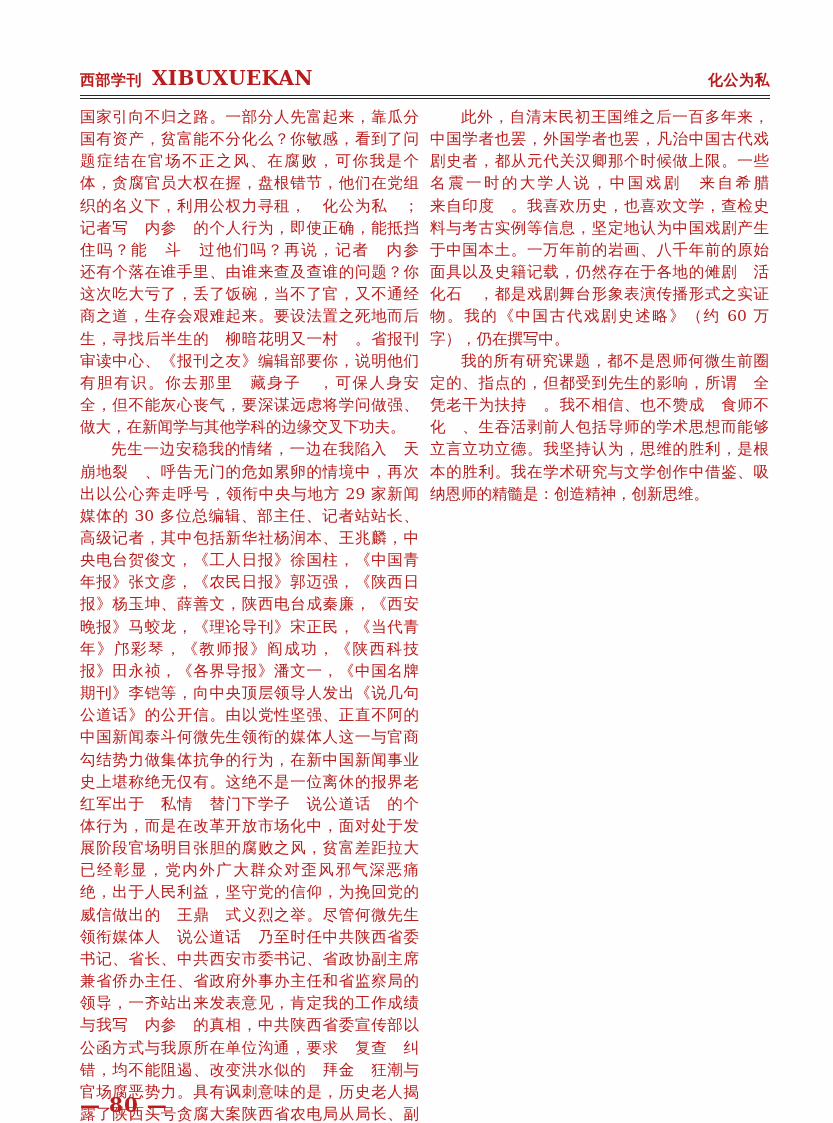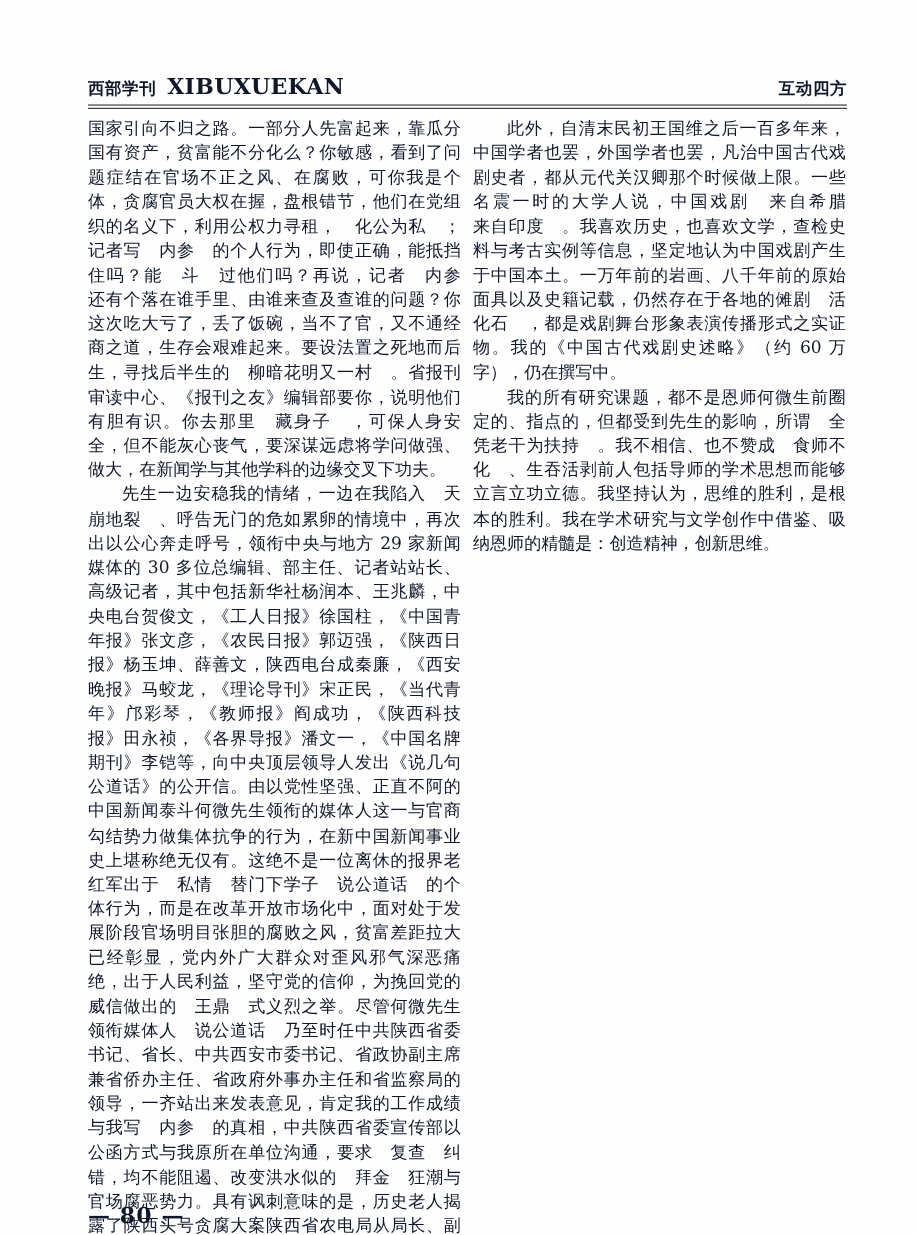--- a/index.html
+++ b/index.html
@@ -8,21 +8,21 @@
     background: #ffffff;
   }
   .page {
     position: relative;
     width: 833px;
     height: 1123px;
     box-sizing: border-box;
     background: #fefefe;
     padding: 66px 62px 0 80px;
     font-family: "DejaVu Serif", "Liberation Serif", serif;
-    color: #0f172a;
+    color: #b91c1c;
     overflow: hidden;
   }
   .header-row {
     display: flex;
     align-items: baseline;
     width: 690px;
     font-size: 15px;
     font-weight: bold;
     letter-spacing: 0.5px;
   }
@@ -62,21 +62,21 @@
 </style>
 </head>
 <body>
 
 <div class="page">
   <header>
     <div class="header-row">
       <span class="journal-cn">西部学刊</span>
       <span class="journal-en">XIBUXUEKAN</span>
       <span class="header-spacer"></span>
-      <span class="section-name">互动四方</span>
+      <span class="section-name">化公为私</span>
     </div>
     <div class="double-rule"></div>
   </header>
 
   <main class="columns">
     <div class="col" id="col-left">
         <p class="para">国家引向不归之路。一部分人先富起来，靠瓜分国有资产，贫富能不分化么？你敏感，看到了问题症结在官场不正之风、在腐败，可你我是个体，贪腐官员大权在握，盘根错节，他们在党组织的名义下，利用公权力寻租，　化公为私　；记者写　内参　的个人行为，即使正确，能抵挡住吗？能　斗　过他们吗？再说，记者　内参　还有个落在谁手里、由谁来查及查谁的问题？你这次吃大亏了，丢了饭碗，当不了官，又不通经商之道，生存会艰难起来。要设法置之死地而后生，寻找后半生的　柳暗花明又一村　。省报刊审读中心、《报刊之友》编辑部要你，说明他们有胆有识。你去那里　藏身子　，可保人身安全，但不能灰心丧气，要深谋远虑将学问做强、做大，在新闻学与其他学科的边缘交叉下功夫。</p>
         <p class="para indent">先生一边安稳我的情绪，一边在我陷入　天崩地裂　、呼告无门的危如累卵的情境中，再次出以公心奔走呼号，领衔中央与地方 29 家新闻媒体的 30 多位总编辑、部主任、记者站站长、高级记者，其中包括新华社杨润本、王兆麟，中央电台贺俊文，《工人日报》徐国柱，《中国青年报》张文彦，《农民日报》郭迈强，《陕西日报》杨玉坤、薛善文，陕西电台成秦廉，《西安晚报》马蛟龙，《理论导刊》宋正民，《当代青年》邝彩琴，《教师报》阎成功，《陕西科技报》田永祯，《各界导报》潘文一，《中国名牌期刊》李铠等，向中央顶层领导人发出《说几句公道话》的公开信。由以党性坚强、正直不阿的中国新闻泰斗何微先生领衔的媒体人这一与官商勾结势力做集体抗争的行为，在新中国新闻事业史上堪称绝无仅有。这绝不是一位离休的报界老红军出于　私情　替门下学子　说公道话　的个体行为，而是在改革开放市场化中，面对处于发展阶段官场明目张胆的腐败之风，贫富差距拉大已经彰显，党内外广大群众对歪风邪气深恶痛绝，出于人民利益，坚守党的信仰，为挽回党的威信做出的　王鼎　式义烈之举。尽管何微先生领衔媒体人　说公道话　乃至时任中共陕西省委书记、省长、中共西安市委书记、省政协副主席兼省侨办主任、省政府外事办主任和省监察局的领导，一齐站出来发表意见，肯定我的工作成绩与我写　内参　的真相，中共陕西省委宣传部以公函方式与我原所在单位沟通，要求　复查　纠错，均不能阻遏、改变洪水似的　拜金　狂潮与官场腐恶势力。具有讽刺意味的是，历史老人揭露了陕西头号贪腐大案陕西省农电局从局长、副局长、总工程师、总会计师到多位处长达 20 多人　塌方式　的腐败事件，给了国务院侨办与我原所在单位那几个将记者写内参揭露官场不正之风、官员腐败定性为　违反新闻纪律　论者一记响亮耳光，也给了农电局仍盘踞于高位的权贵者一记响亮耳光。这当然仅仅是中国、是陕西一个时代的缩影，　冰山之一角　。</p>
       </div>
     <div class="col" id="col-right">

